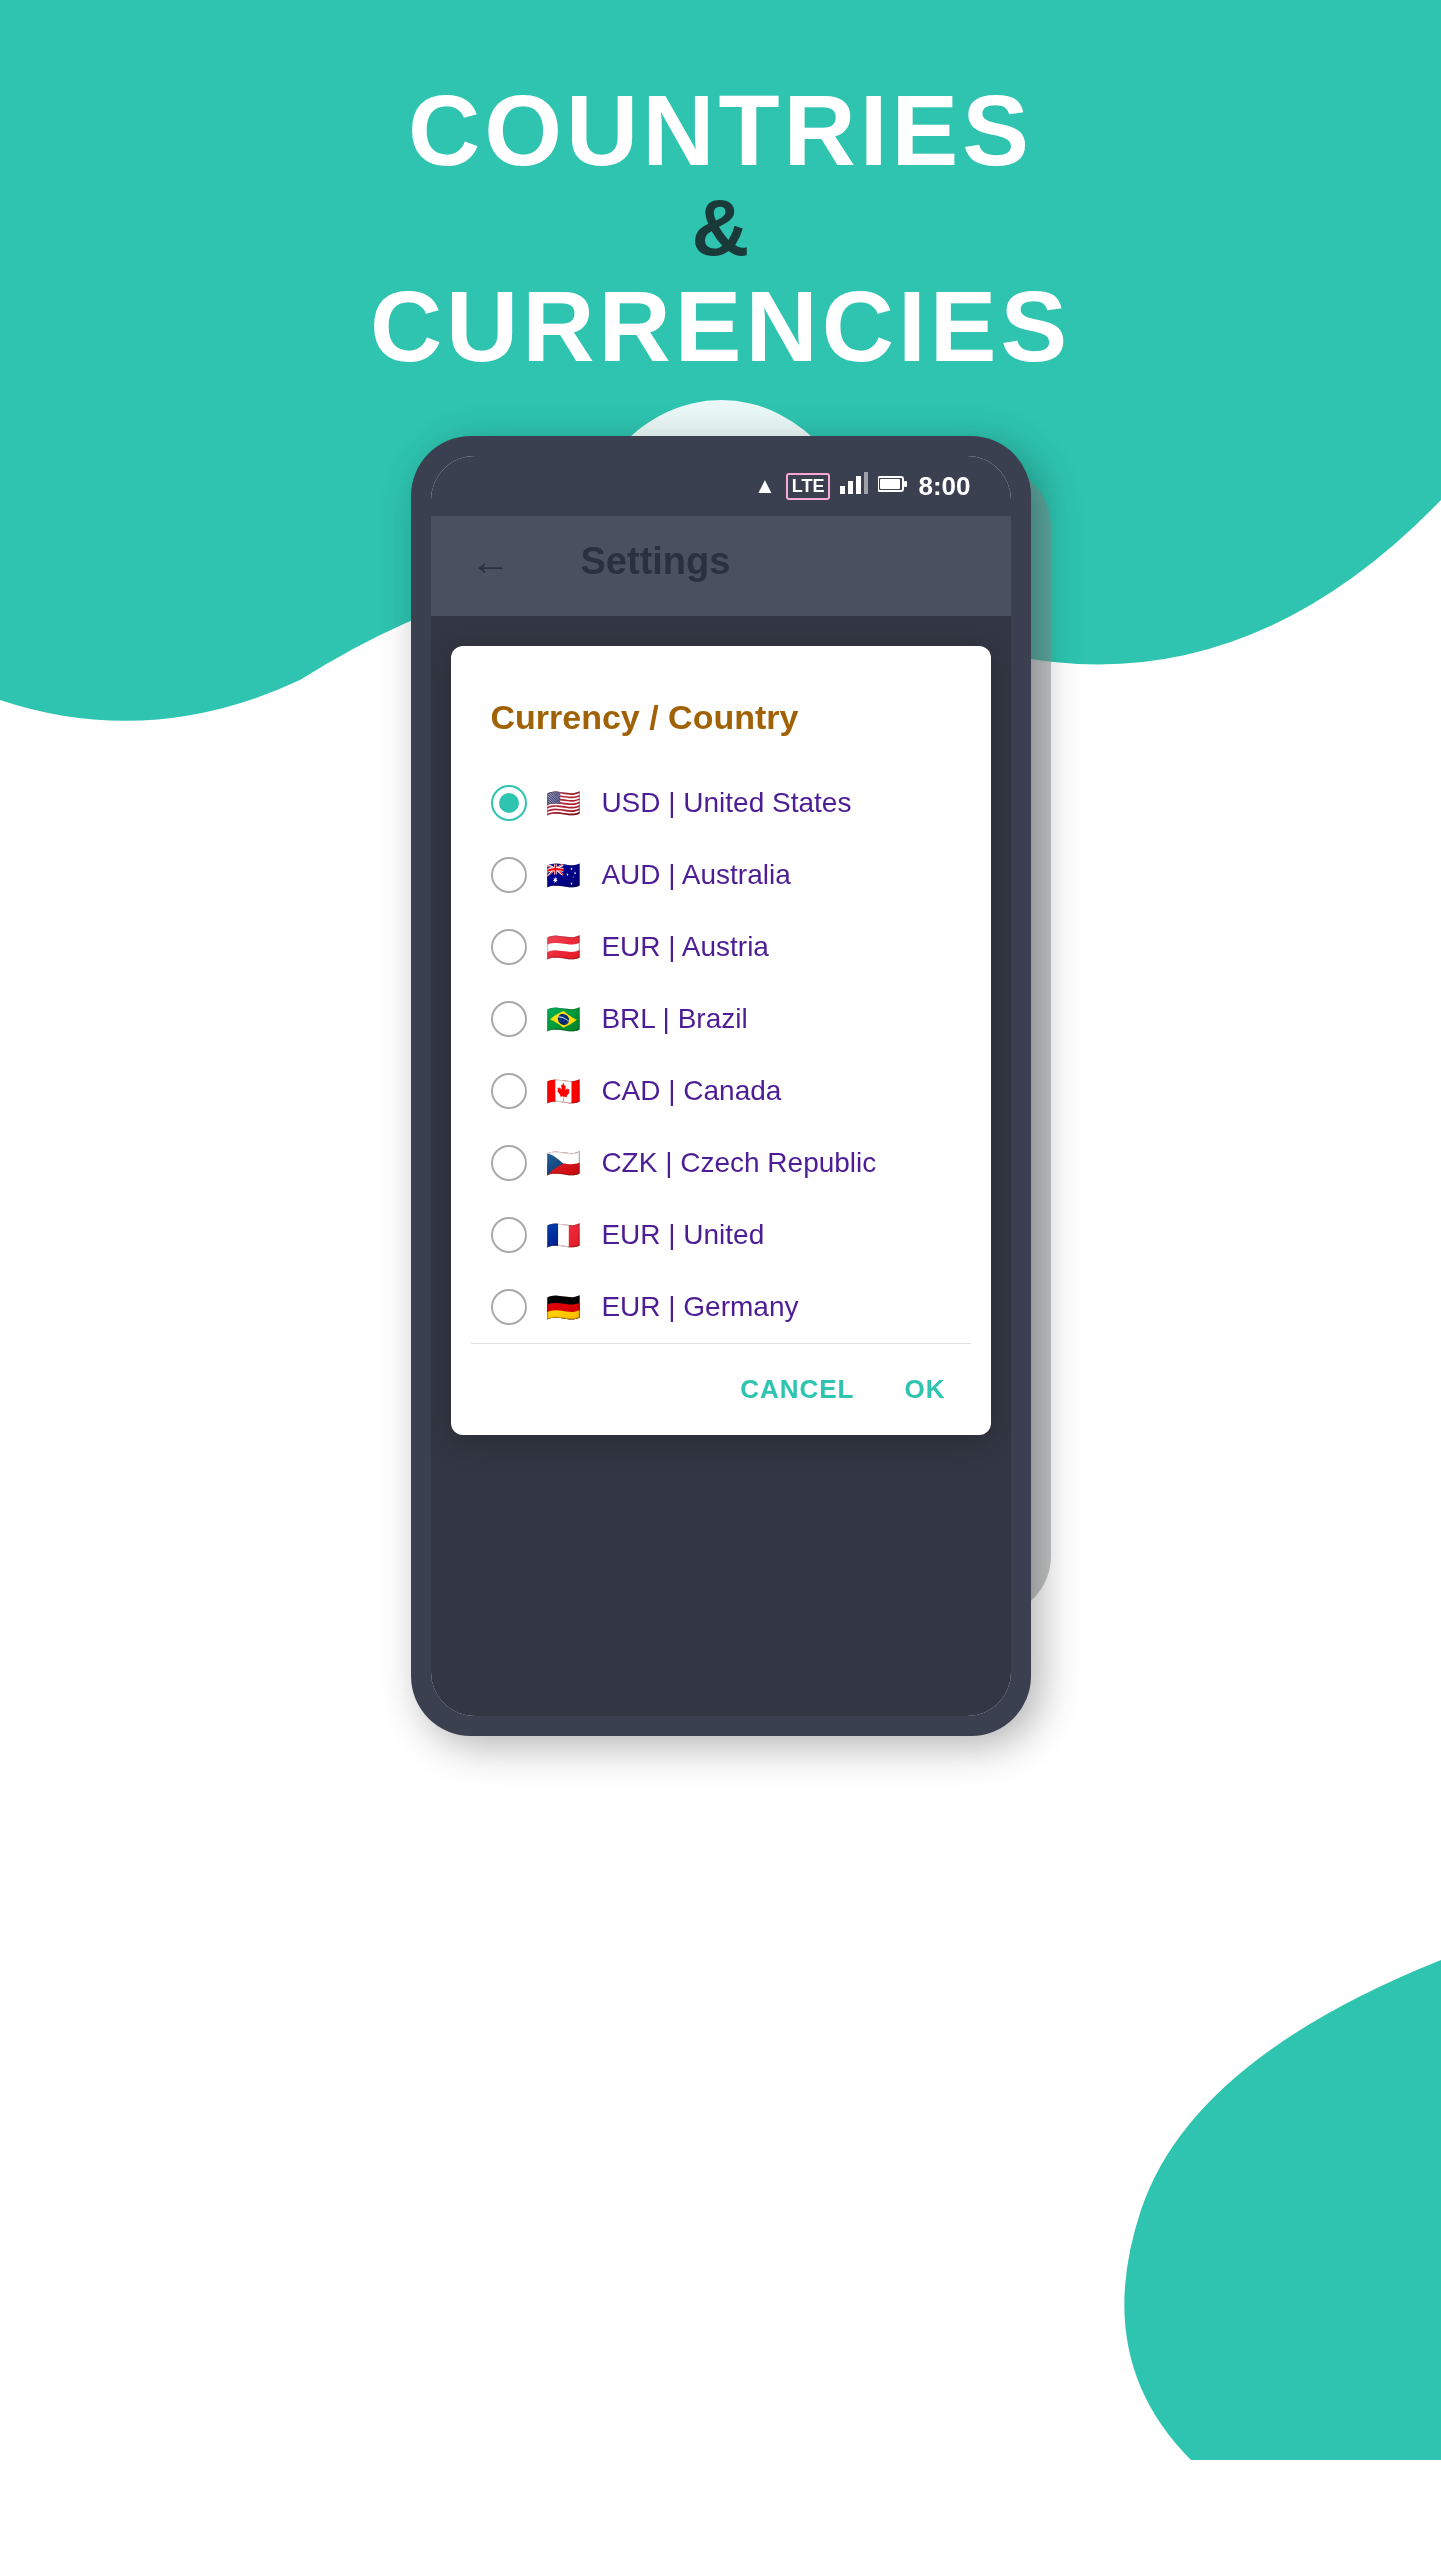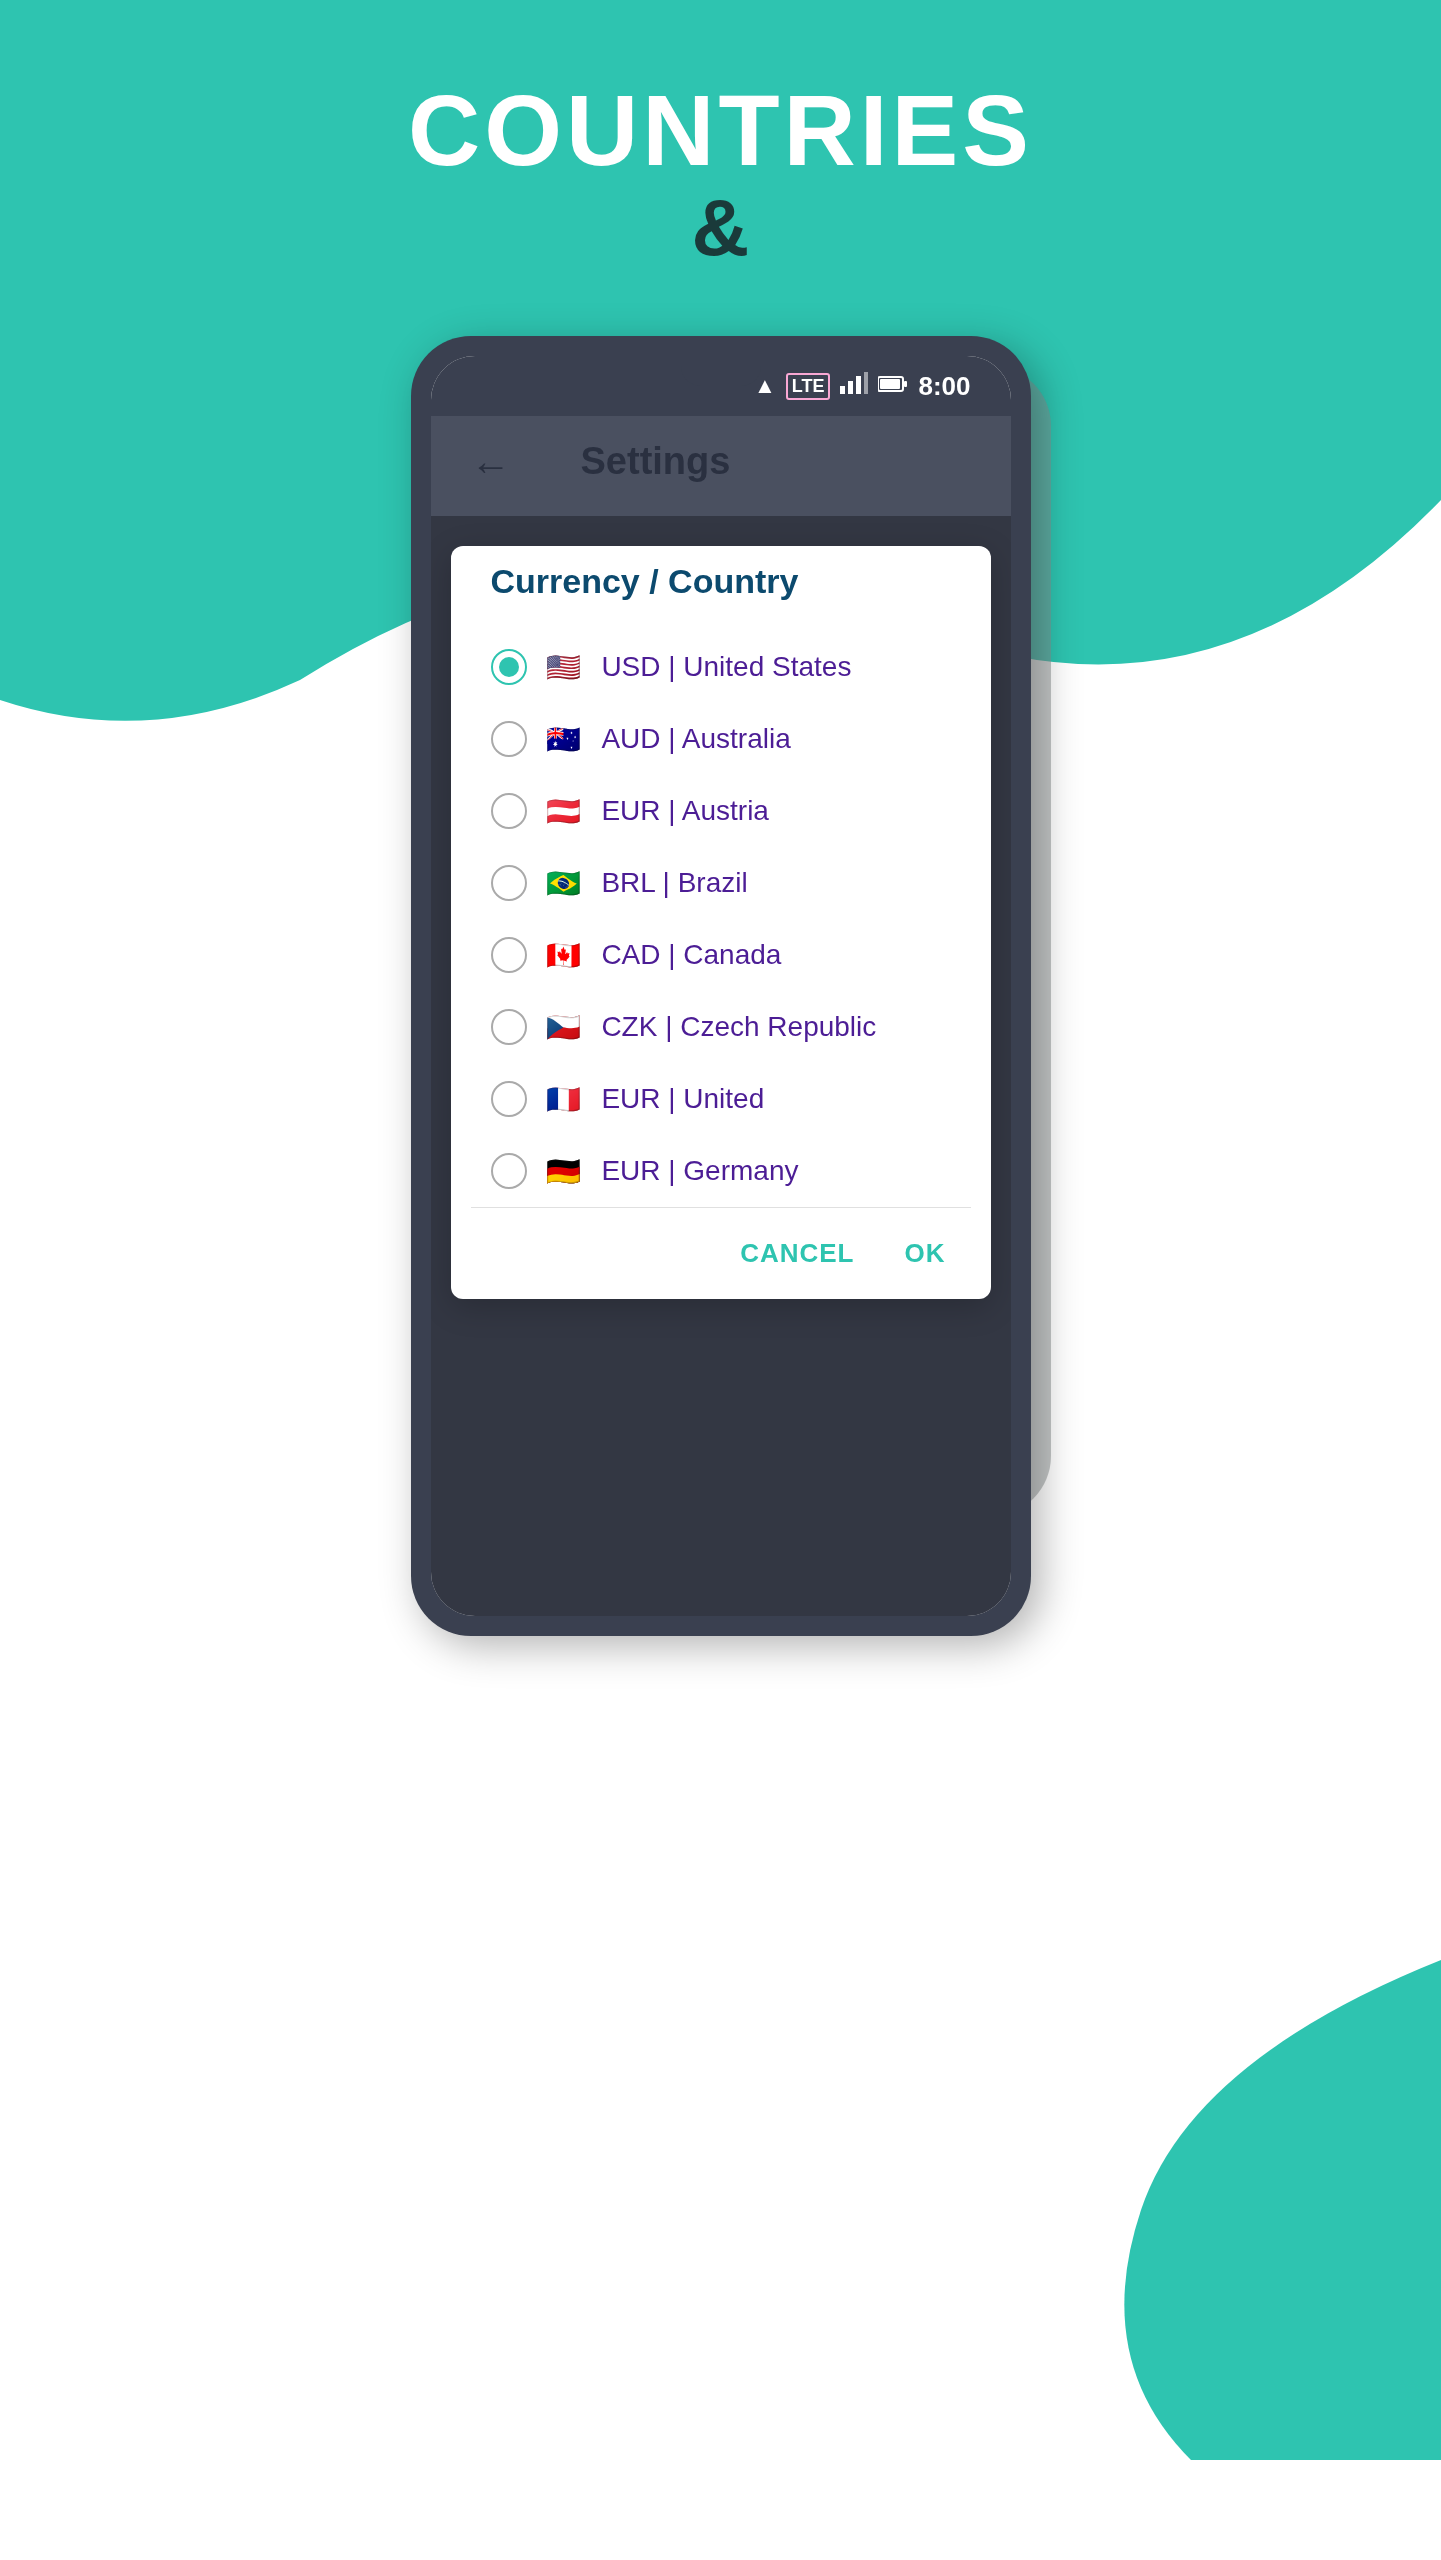--- a/index.html
+++ b/index.html
@@ -177,22 +177,22 @@
       border-radius: 12px;
       width: 100%;
       max-width: 560px;
       box-shadow: 0 8px 32px rgba(0,0,0,0.2);
       overflow: hidden;
     }
 
     .dialog-title {
       font-size: 34px;
       font-weight: 700;
-      color: #0c4a6e;
-      padding: 16px 40px 30px 40px;
+      color: #a16207;
+      padding: 52px 40px 30px 40px;
     }
 
     .dialog-options {
       padding: 0 30px;
     }
 
     .option-row {
       display: flex;
       align-items: center;
       padding: 18px 10px;
@@ -280,20 +280,21 @@
 
 <svg class="teal-blob-top" viewBox="0 0 1441 760" preserveAspectRatio="xMidYMid slice" xmlns="http://www.w3.org/2000/svg">
   <path d="M0,0 L1441,0 L1441,500 Q1200,750 900,620 Q600,490 300,680 Q150,750 0,700 Z" fill="#2ec4b0"></path>
 </svg>
 
 <div class="white-teardrop"></div>
 
 <div class="hero-text">
   <div class="hero-title-line1">COUNTRIES</div>
   <span class="hero-ampersand">&amp;</span>
+  <div class="hero-title-line2">CURRENCIES</div>
 </div>
 
 <div class="phone-container">
 
   <div style="position:absolute; top:30px; left:calc(50% + 20px); transform:translateX(-50%); width:620px; height:1150px; background:#8a9090; border-radius:60px; z-index:2; opacity:0.5;"></div>
 
   <div class="phone-mockup" style="z-index:3;">
     <div class="phone-screen">
 
       <div class="status-bar">

